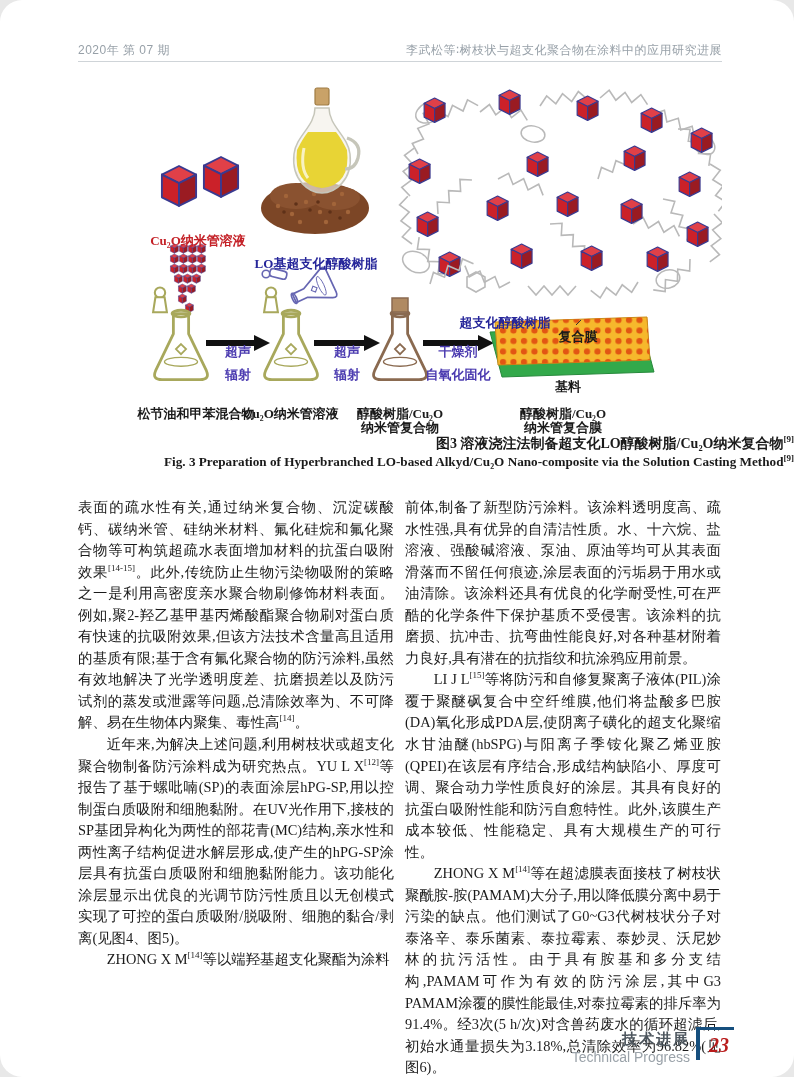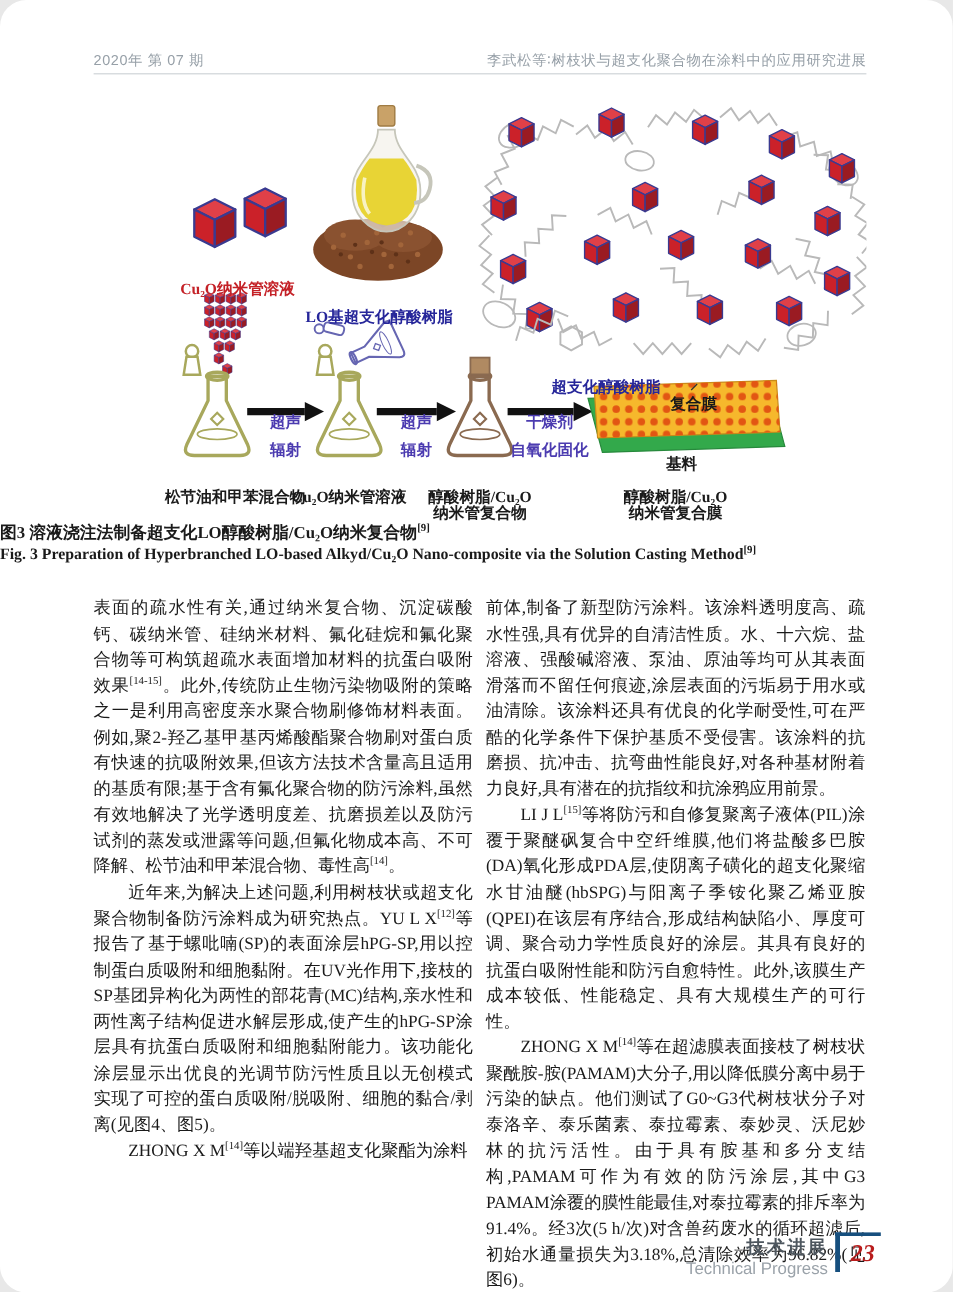--- a/index.html
+++ b/index.html
@@ -12,21 +12,21 @@
   .hdr-right{right:72px;}
   .hdr-rule{position:absolute;left:78px;right:72px;top:61px;height:1px;background:#cfd4d8;}
   
   .fig{position:absolute;left:78px;top:84px;width:644px;height:338px;}
   .fig svg{position:absolute;left:0;top:0;}
   .fig-label{position:absolute;text-align:center;font-weight:bold;font-size:13px;line-height:13px;margin-top:20px;}
   .red{color:#c42127}.navy{color:#26269a}.purple{color:#4b3bb0}.blk{color:#1a1a1a}
   .chain{stroke:#b9b9b9;stroke-width:1.6;fill:none}
   .loop{stroke:#b9b9b9;stroke-width:1.5;fill:none}
   
-  .cap{position:absolute;left:0;width:794px;text-align:left;font-weight:bold;}
+  .cap{position:absolute;left:0;width:794px;text-align:right;font-weight:bold;}
   .cap-zh{top:435px;font-size:14px;}
   .cap-en{top:454px;font-size:13.2px;}
   
   .columns{position:absolute;left:78px;top:497px;width:644px;display:flex;gap:11px;}
   .col{width:316px;font-size:14.4px;line-height:21.55px;text-align:justify;}
   .para{margin:0;}
   .para.indent{text-indent:2em;}
   sup{font-size:9px;line-height:0;}
   
   .footer-zh{position:absolute;top:1030px;right:104px;font-family:"Liberation Sans","DejaVu Sans",sans-serif;
@@ -244,21 +244,21 @@
     <div class="fig-label blk" style="left:462px;top:276px;width:56px;">基料</div>
     <div class="fig-label blk" style="left:415px;top:303px;width:140px;">醇酸树脂/Cu₂O</div>
     <div class="fig-label blk" style="left:415px;top:317px;width:140px;">纳米管复合膜</div>
   </div>
 
   <div class="cap cap-zh"><span>图3  溶液浇注法制备超支化LO醇酸树脂/Cu₂O纳米复合物</span><sup>[9]</sup></div>
   <div class="cap cap-en"><span>Fig. 3  Preparation of Hyperbranched LO-based Alkyd/Cu₂O Nano-composite via the Solution Casting Method</span><sup>[9]</sup></div>
 
   <div class="columns">
     <div class="col">
-        <p class="para"><span>表面的疏水性有关,通过纳米复合物、沉淀碳酸钙、碳纳米管、硅纳米材料、氟化硅烷和氟化聚合物等可构筑超疏水表面增加材料的抗蛋白吸附效果</span><sup>[14-15]</sup><span>。此外,传统防止生物污染物吸附的策略之一是利用高密度亲水聚合物刷修饰材料表面。例如,聚2-羟乙基甲基丙烯酸酯聚合物刷对蛋白质有快速的抗吸附效果,但该方法技术含量高且适用的基质有限;基于含有氟化聚合物的防污涂料,虽然有效地解决了光学透明度差、抗磨损差以及防污试剂的蒸发或泄露等问题,但氟化物成本高、不可降解、松节油和甲苯混合物、毒性高</span><sup>[14]</sup><span>。</span></p>
+        <p class="para"><span>表面的疏水性有关,通过纳米复合物、沉淀碳酸钙、碳纳米管、硅纳米材料、氟化硅烷和氟化聚合物等可构筑超疏水表面增加材料的抗蛋白吸附效果</span><sup>[14-15]</sup><span>。此外,传统防止生物污染物吸附的策略之一是利用高密度亲水聚合物刷修饰材料表面。例如,聚2-羟乙基甲基丙烯酸酯聚合物刷对蛋白质有快速的抗吸附效果,但该方法技术含量高且适用的基质有限;基于含有氟化聚合物的防污涂料,虽然有效地解决了光学透明度差、抗磨损差以及防污试剂的蒸发或泄露等问题,总清除效率为、不可降解、易在生物体内聚集、毒性高</span><sup>[14]</sup><span>。</span></p>
         <p class="para indent"><span>近年来,为解决上述问题,利用树枝状或超支化聚合物制备防污涂料成为研究热点。YU L X</span><sup>[12]</sup><span>等报告了基于螺吡喃(SP)的表面涂层hPG-SP,用以控制蛋白质吸附和细胞黏附。在UV光作用下,接枝的SP基团异构化为两性的部花青(MC)结构,亲水性和两性离子结构促进水解层形成,使产生的hPG-SP涂层具有抗蛋白质吸附和细胞黏附能力。该功能化涂层显示出优良的光调节防污性质且以无创模式实现了可控的蛋白质吸附/脱吸附、细胞的黏合/剥离(见图4、图5)。</span></p>
         <p class="para indent"><span>ZHONG X M</span><sup>[14]</sup><span>等以端羟基超支化聚酯为涂料</span></p>
       </div>
     <div class="col">
         <p class="para"><span>前体,制备了新型防污涂料。该涂料透明度高、疏水性强,具有优异的自清洁性质。水、十六烷、盐溶液、强酸碱溶液、泵油、原油等均可从其表面滑落而不留任何痕迹,涂层表面的污垢易于用水或油清除。该涂料还具有优良的化学耐受性,可在严酷的化学条件下保护基质不受侵害。该涂料的抗磨损、抗冲击、抗弯曲性能良好,对各种基材附着力良好,具有潜在的抗指纹和抗涂鸦应用前景。</span></p>
         <p class="para indent"><span>LI J L</span><sup>[15]</sup><span>等将防污和自修复聚离子液体(PIL)涂覆于聚醚砜复合中空纤维膜,他们将盐酸多巴胺(DA)氧化形成PDA层,使阴离子磺化的超支化聚缩水甘油醚(hbSPG)与阳离子季铵化聚乙烯亚胺(QPEI)在该层有序结合,形成结构缺陷小、厚度可调、聚合动力学性质良好的涂层。其具有良好的抗蛋白吸附性能和防污自愈特性。此外,该膜生产成本较低、性能稳定、具有大规模生产的可行性。</span></p>
         <p class="para indent"><span>ZHONG X M</span><sup>[14]</sup><span>等在超滤膜表面接枝了树枝状聚酰胺-胺(PAMAM)大分子,用以降低膜分离中易于污染的缺点。他们测试了G0~G3代树枝状分子对泰洛辛、泰乐菌素、泰拉霉素、泰妙灵、沃尼妙林的抗污活性。由于具有胺基和多分支结构,PAMAM可作为有效的防污涂层,其中G3 PAMAM涂覆的膜性能最佳,对泰拉霉素的排斥率为91.4%。经3次(5 h/次)对含兽药废水的循环超滤后,初始水通量损失为3.18%,总清除效率为96.82%(见图6)。</span></p>
       </div>
   </div>
 

